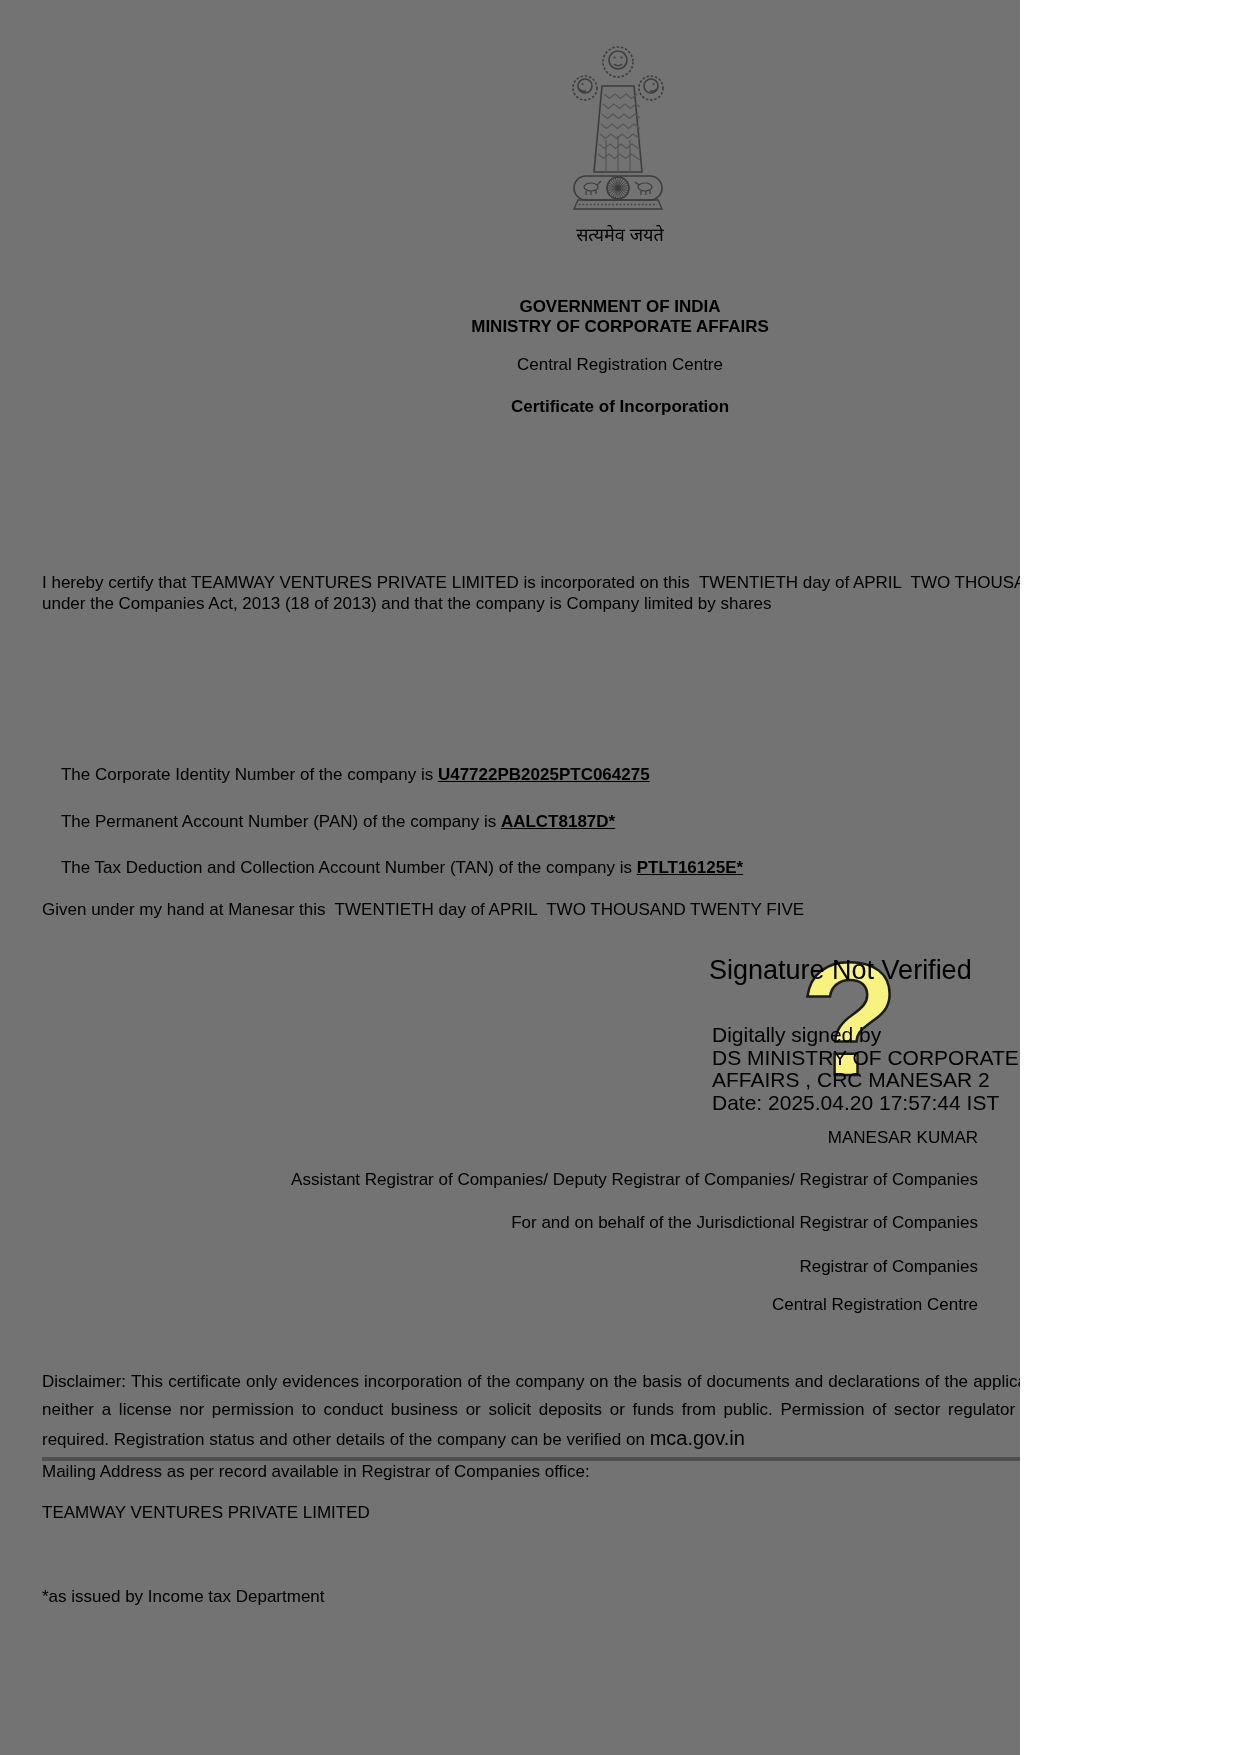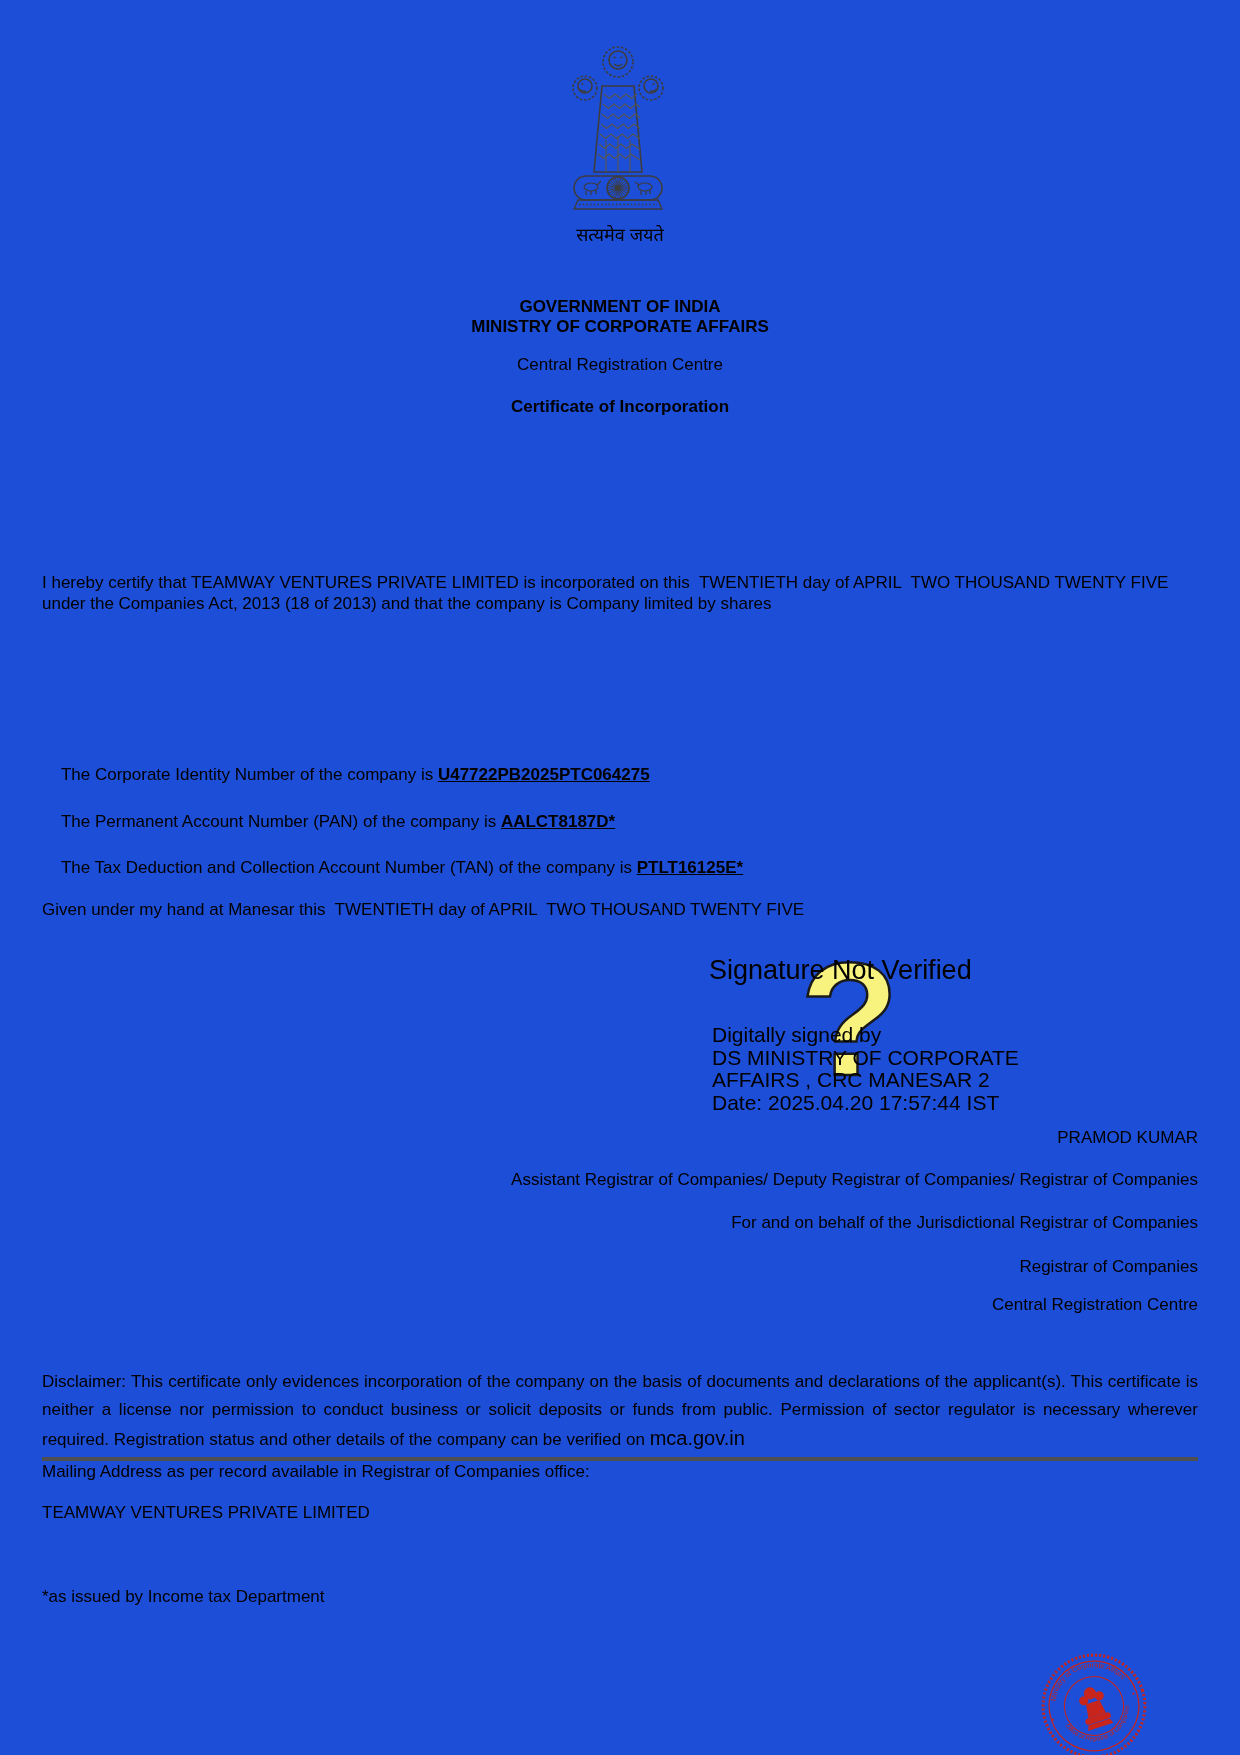--- a/index.html
+++ b/index.html
@@ -1,19 +1,19 @@
 <!DOCTYPE html>
 <html><head>
 <meta charset="utf-8">
 <style>
   html,body{margin:0;padding:0;background:#ffffff;}
   #page{
     position:relative;
-    width:1240px;height:1755px;
-    background:#1d4ed8;
+    width:1020px;height:1755px;
+    background:#737373;
     overflow:hidden;
     font-family:"Liberation Sans","DejaVu Sans",sans-serif;
     color:#000;
   }
   .abs{position:absolute;}
   .center{left:0;width:1240px;text-align:center;}
   .bold{font-weight:bold;text-decoration:underline;}
   .right-line{right:42px;text-align:right;white-space:nowrap;font-size:17px;}
   #motto{top:224px;font-size:18px;line-height:22px;}
   #gov-header{top:297px;font-size:17px;line-height:19.5px;font-weight:bold;}
@@ -147,21 +147,21 @@
 
   <div id="qmark" class="abs">?</div>
   <div id="sig-status" class="abs">Signature Not Verified</div>
   <div id="sig-details" class="abs">
     <div>Digitally signed by</div>
     <div>DS MINISTRY OF CORPORATE</div>
     <div>AFFAIRS , CRC MANESAR 2</div>
     <div>Date: 2025.04.20 17:57:44 IST</div>
   </div>
 
-  <div id="officer-name" class="abs right-line">PRAMOD KUMAR</div>
+  <div id="officer-name" class="abs right-line">MANESAR KUMAR</div>
   <div id="designation-line" class="abs right-line">Assistant Registrar of Companies/ Deputy Registrar of Companies/ Registrar of Companies</div>
   <div id="behalf-line" class="abs right-line">For and on behalf of the Jurisdictional Registrar of Companies</div>
   <div id="roc-line" class="abs right-line">Registrar of Companies</div>
   <div id="crc-line" class="abs right-line">Central Registration Centre</div>
 
   <div id="disclaimer" class="abs">
     <span>Disclaimer: This certificate only evidences incorporation of the company on the basis of documents and declarations of the applicant(s). This certificate is neither a license nor permission to conduct business or solicit deposits or funds from public. Permission of sector regulator is necessary wherever required. Registration status and other details of the company can be verified on </span><span class="mca">mca.gov.in</span>
   </div>
 
   <div id="mailing-heading" class="abs fact-line">Mailing Address as per record available in Registrar of Companies office:</div>

